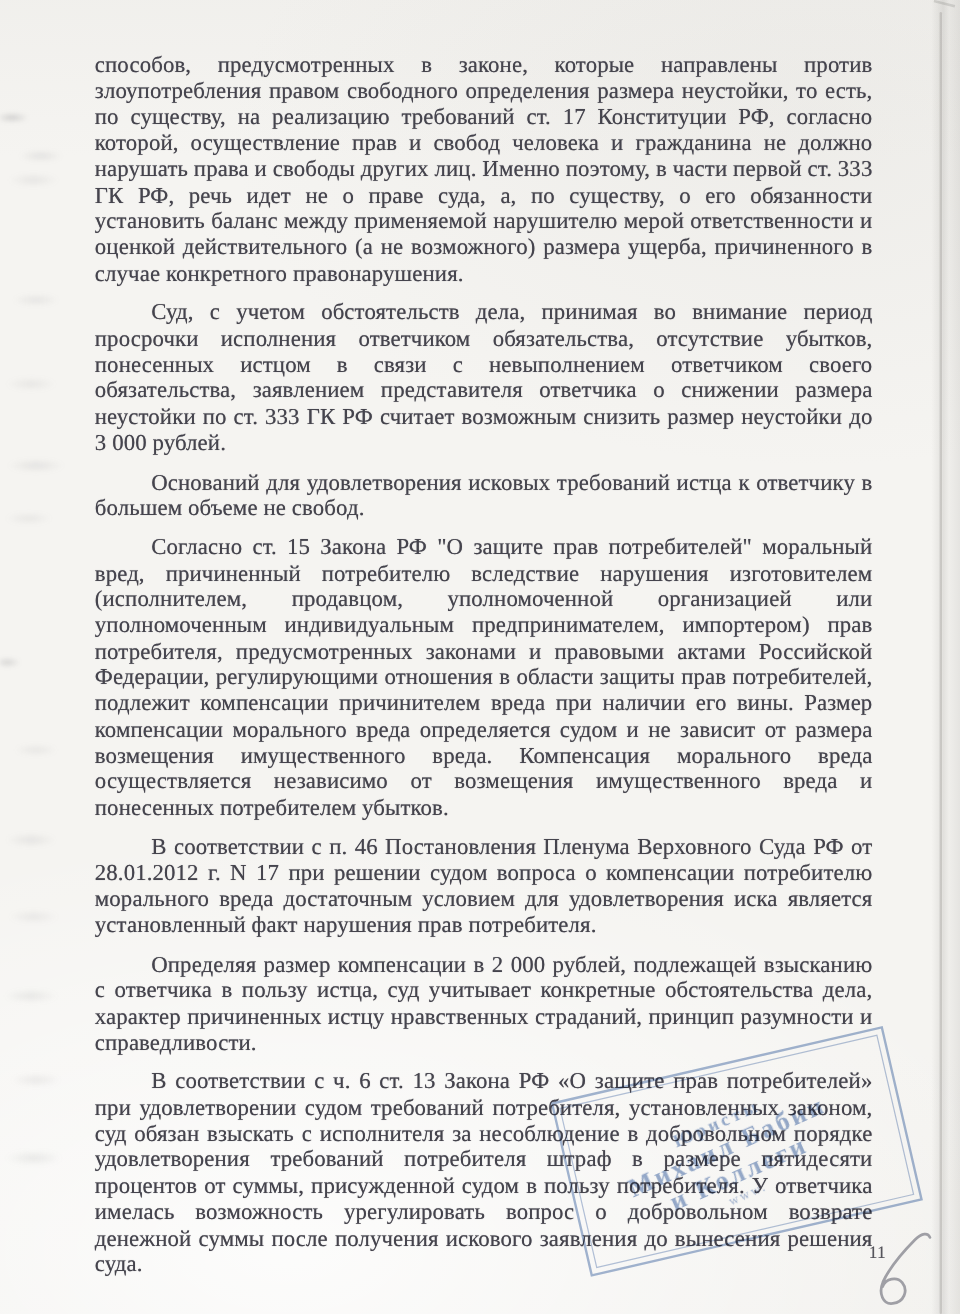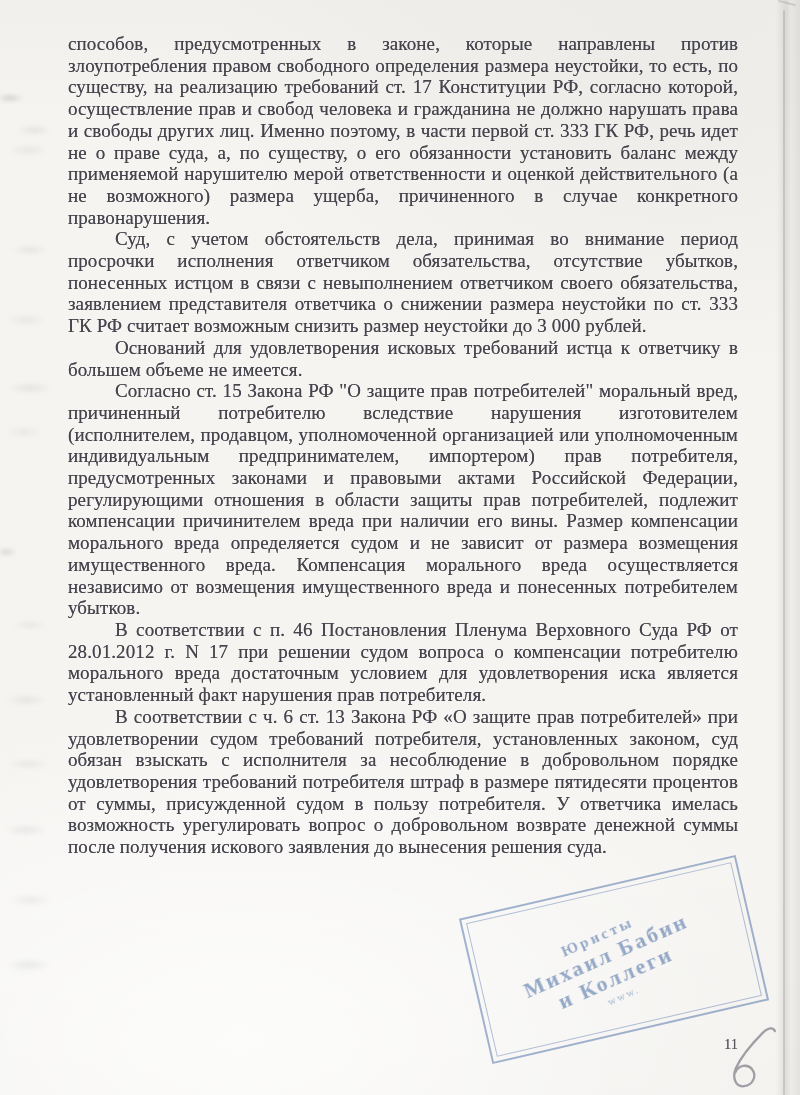--- a/index.html
+++ b/index.html
@@ -51,21 +51,21 @@
   }
   
   .text-block{
     position:absolute;left:68px;top:33px;width:670px;
     font-size:19px;line-height:21.7px;
     color:#45444d;text-align:justify;
     letter-spacing:.1px;
     text-shadow:0 0 .6px rgba(62,61,72,.7);
     filter:blur(.22px);
   }
-  .text-block p{margin:0;text-indent:47px;}
+  .text-block p{margin:11px;text-indent:47px;}
   .text-block p.no-indent{text-indent:0;}
   .page-number{
     position:absolute;left:68px;top:1036px;width:670px;
     text-align:right;font-size:14.5px;color:#56555c;
     text-shadow:0 0 .5px rgba(70,70,80,.6);
   }
   
   .stamp{position:absolute;left:440px;top:845px;width:360px;height:240px;pointer-events:none;mix-blend-mode:multiply;}
   .stamp-border{
     position:absolute;left:32px;top:40px;width:280px;height:145px;
@@ -93,23 +93,24 @@
 </head>
 <body>
 
 <div class="paper-shade"></div>
 <div class="left-noise"></div>
 <div class="right-edge"></div>
 
 <div class="text-block">
   <p class="no-indent">способов, предусмотренных в законе, которые направлены против злоупотребления правом свободного определения размера неустойки, то есть, по существу, на реализацию требований ст. 17 Конституции РФ, согласно которой, осуществление прав и свобод человека и гражданина не должно нарушать права и свободы других лиц. Именно поэтому, в части первой ст. 333 ГК РФ, речь идет не о праве суда, а, по существу, о его обязанности установить баланс между применяемой нарушителю мерой ответственности и оценкой действительного (а не возможного) размера ущерба, причиненного в случае конкретного правонарушения.</p>
   <p>Суд, с учетом обстоятельств дела, принимая во внимание период просрочки исполнения ответчиком обязательства, отсутствие убытков, понесенных истцом в связи с невыполнением ответчиком своего обязательства, заявлением представителя ответчика о снижении размера неустойки по ст. 333 ГК РФ считает возможным снизить размер неустойки до 3 000 рублей.</p>
-  <p>Оснований для удовлетворения исковых требований истца к ответчику в большем объеме не имеется.</p>
+  <p>Оснований для удовлетворения исковых требований истца к ответчику в большем объеме не свобод.</p>
   <p>Согласно ст. 15 Закона РФ "О защите прав потребителей" моральный вред, причиненный потребителю вследствие нарушения изготовителем (исполнителем, продавцом, уполномоченной организацией или уполномоченным индивидуальным предпринимателем, импортером) прав потребителя, предусмотренных законами и правовыми актами Российской Федерации, регулирующими отношения в области защиты прав потребителей, подлежит компенсации причинителем вреда при наличии его вины. Размер компенсации морального вреда определяется судом и не зависит от размера возмещения имущественного вреда. Компенсация морального вреда осуществляется независимо от возмещения имущественного вреда и понесенных потребителем убытков.</p>
   <p>В соответствии с п. 46 Постановления Пленума Верховного Суда РФ от 28.01.2012 г. N 17 при решении судом вопроса о компенсации потребителю морального вреда достаточным условием для удовлетворения иска является установленный факт нарушения прав потребителя.</p>
+  <p>Определяя размер компенсации в 2 000 рублей, подлежащей взысканию с ответчика в пользу истца, суд учитывает конкретные обстоятельства дела, характер причиненных истцу нравственных страданий, принцип разумности и справедливости.</p>
   <p>В соответствии с ч. 6 ст. 13 Закона РФ «О защите прав потребителей» при удовлетворении судом требований потребителя, установленных законом, суд обязан взыскать с исполнителя за несоблюдение в добровольном порядке удовлетворения требований потребителя штраф в размере пятидесяти процентов от суммы, присужденной судом в пользу потребителя. У ответчика имелась возможность урегулировать вопрос о добровольном возврате денежной суммы после получения искового заявления до вынесения решения суда.</p>
 </div>
 
 <div class="page-number">11</div>
 
 <div class="stamp">
   <div class="stamp-border"></div>
   <div class="stamp-content">
     <div class="stamp-line-small">Юристы</div>
     <div class="stamp-line-big">Михаил Бабин</div>

